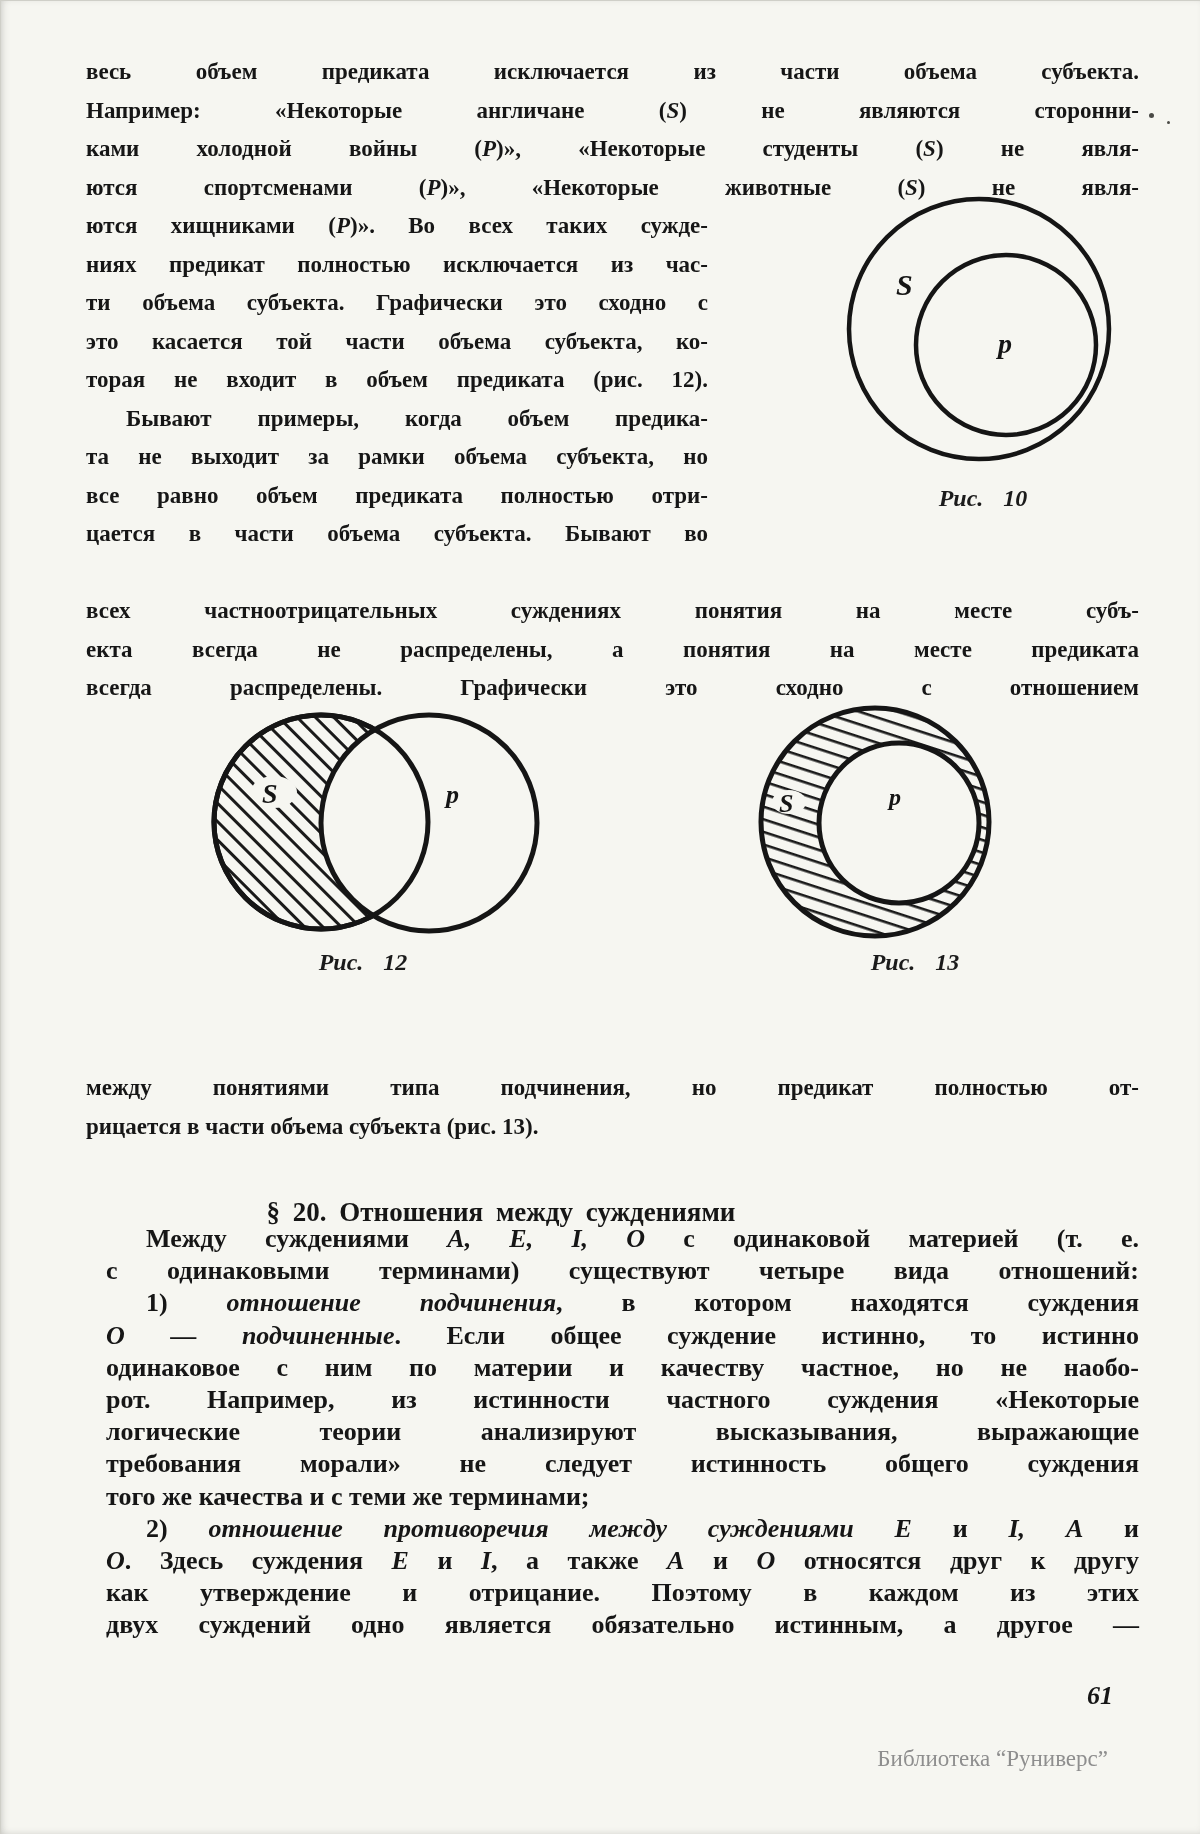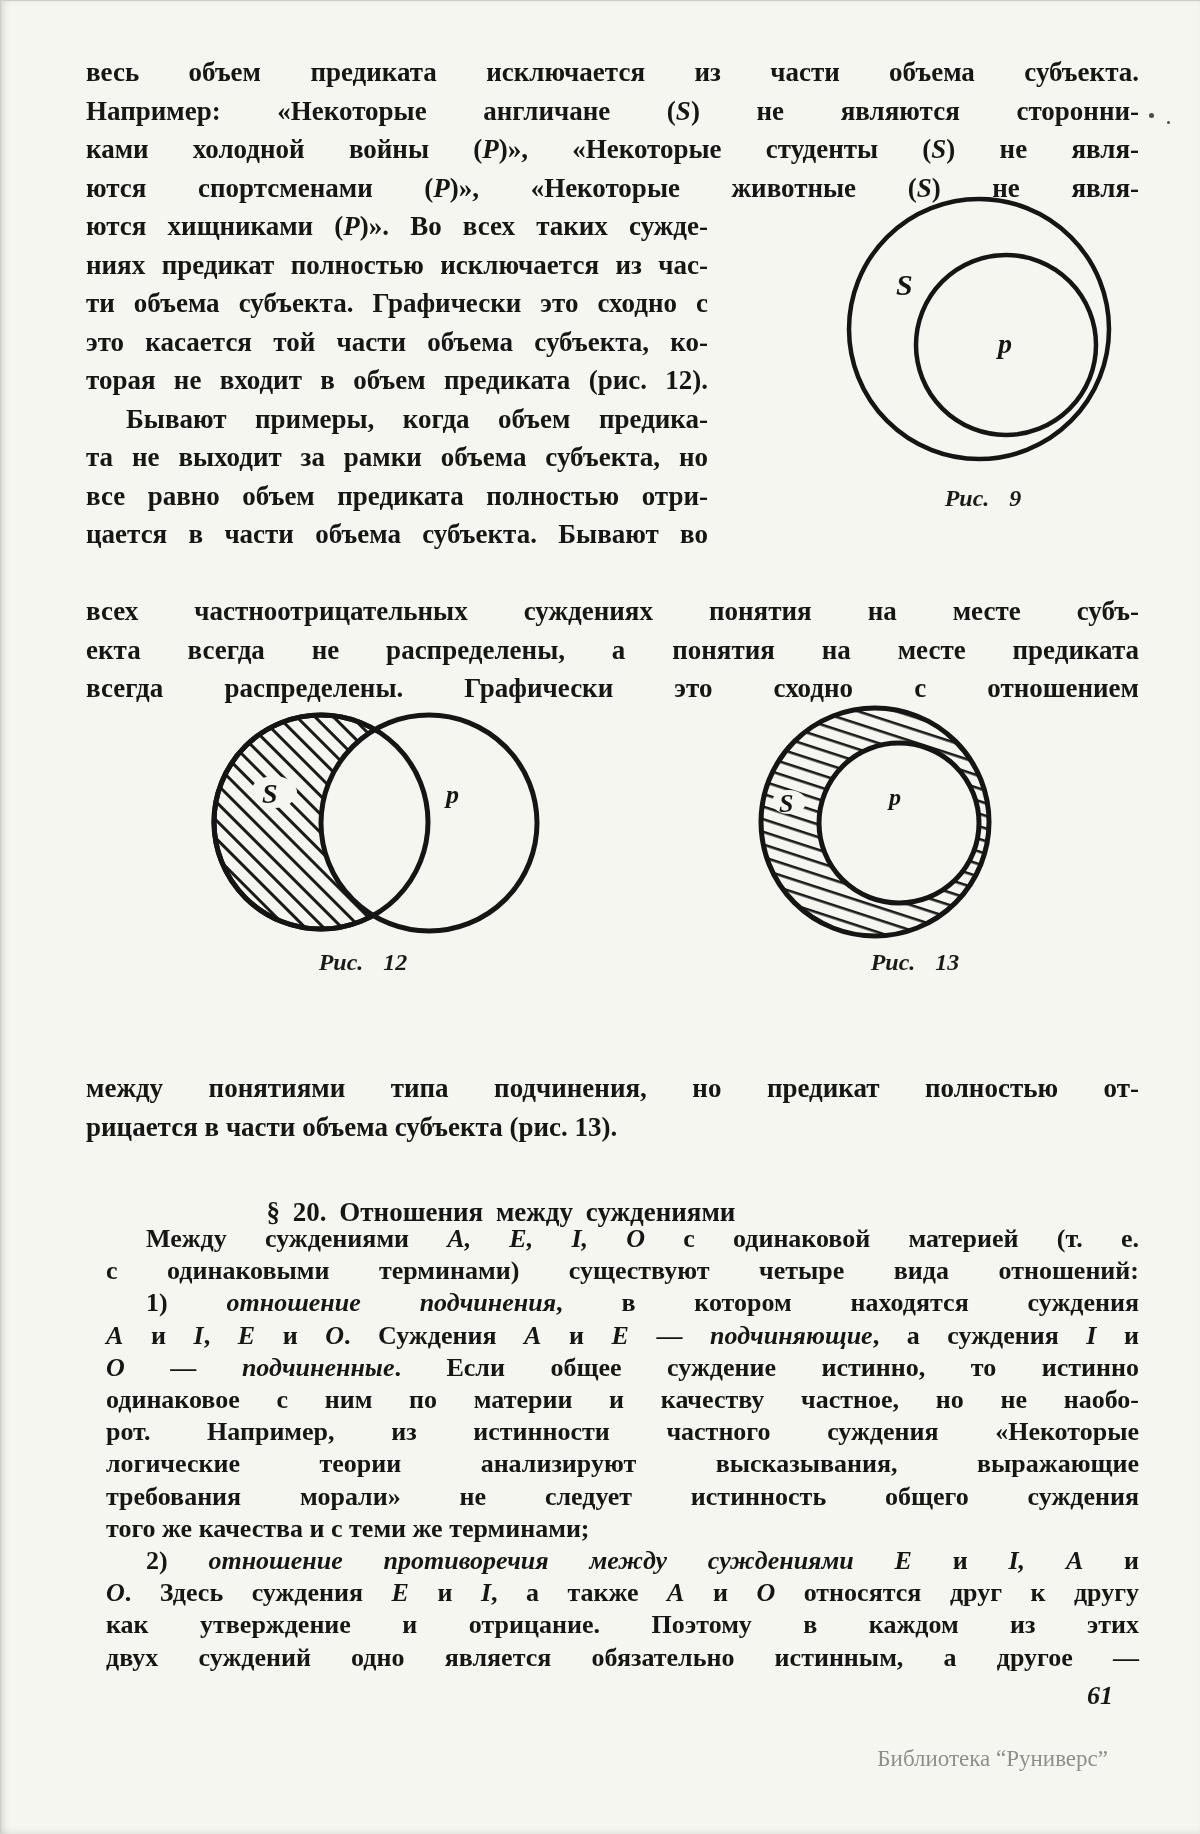--- a/index.html
+++ b/index.html
@@ -9,21 +9,21 @@
     margin:0 auto;
     background:#f6f6f1;
     border:1px solid #cfcfc8;
     box-shadow:inset 4px 0 10px -4px rgba(0,0,0,.18), inset 0 -4px 10px -4px rgba(0,0,0,.12);
     font-family:"Liberation Serif","DejaVu Serif",serif;
     color:#161616;
     overflow:hidden;
   }
   .blk{position:absolute;}
   .ln{
-    font-size:27px;
+    font-size:23px;
     line-height:38.5px;
     font-weight:600;
     text-align:justify;
     text-align-last:justify;
     white-space:normal;
   }
   .ind{text-indent:40px;}
   .nj{text-align-last:left;}
   .b1{left:85px;top:52px;width:1053px;}
   .b2{left:85px;top:206px;width:622px;}
@@ -82,21 +82,21 @@
   </div>
 
   <div class="fig" style="left:833px;top:186px;">
     <svg width="290" height="290" viewBox="0 0 290 290">
       <circle cx="145" cy="142" r="130" fill="none" stroke="#151515" stroke-width="4.5"></circle>
       <circle cx="172" cy="158" r="90" fill="none" stroke="#151515" stroke-width="4.5"></circle>
       <text x="62" y="108" font-size="30" fill="#151515">S</text>
       <text x="164" y="166" font-size="28" fill="#151515">p</text>
     </svg>
   </div>
-  <div class="caption cap11">Рис. 9</div>
+  <div class="caption cap11">Рис. 10</div>
 
   <div class="blk b3">
     <div class="ln">всех частноотрицательных суждениях понятия на месте субъ-</div>
     <div class="ln">екта всегда не распределены, а понятия на месте предиката</div>
     <div class="ln">всегда распределены. Графически это сходно с отношением</div>
   </div>
 
   <div class="fig" style="left:195px;top:705px;">
     <svg width="380" height="235" viewBox="0 0 380 235">
       <defs>
@@ -134,21 +134,20 @@
     <div class="ln">между понятиями типа подчинения, но предикат полностью от-</div>
     <div class="ln nj">рицается в части объема субъекта (рис. 13).</div>
   </div>
 
   <div class="blk head">§ 20. Отношения между суждениями</div>
 
   <div class="blk b5">
     <div class="ln ind">Между суждениями <i>А, Е, I, О</i> с одинаковой материей (т. е.</div>
     <div class="ln">с одинаковыми терминами) существуют четыре вида отношений:</div>
     <div class="ln ind">1) <i>отношение подчинения</i>, в котором находятся суждения</div>
-    <div class="ln"><i>А</i> и <i>I</i>, <i>Е</i> и <i>О</i>. Суждения <i>А</i> и <i>Е</i> — <i>подчиняющие</i>, а суждения <i>I</i> и</div>
     <div class="ln"><i>О</i> — <i>подчиненные</i>. Если общее суждение истинно, то истинно</div>
     <div class="ln">одинаковое с ним по материи и качеству частное, но не наобо-</div>
     <div class="ln">рот. Например, из истинности частного суждения «Некоторые</div>
     <div class="ln">логические теории анализируют высказывания, выражающие</div>
     <div class="ln">требования морали» не следует истинность общего суждения</div>
     <div class="ln nj">того же качества и с теми же терминами;</div>
     <div class="ln ind">2) <i>отношение противоречия между суждениями Е</i> и <i>I, А</i> и</div>
     <div class="ln"><i>О</i>. Здесь суждения <i>Е</i> и <i>I</i>, а также <i>А</i> и <i>О</i> относятся друг к другу</div>
     <div class="ln">как утверждение и отрицание. Поэтому в каждом из этих</div>
     <div class="ln">двух суждений одно является обязательно истинным, а другое —</div>

